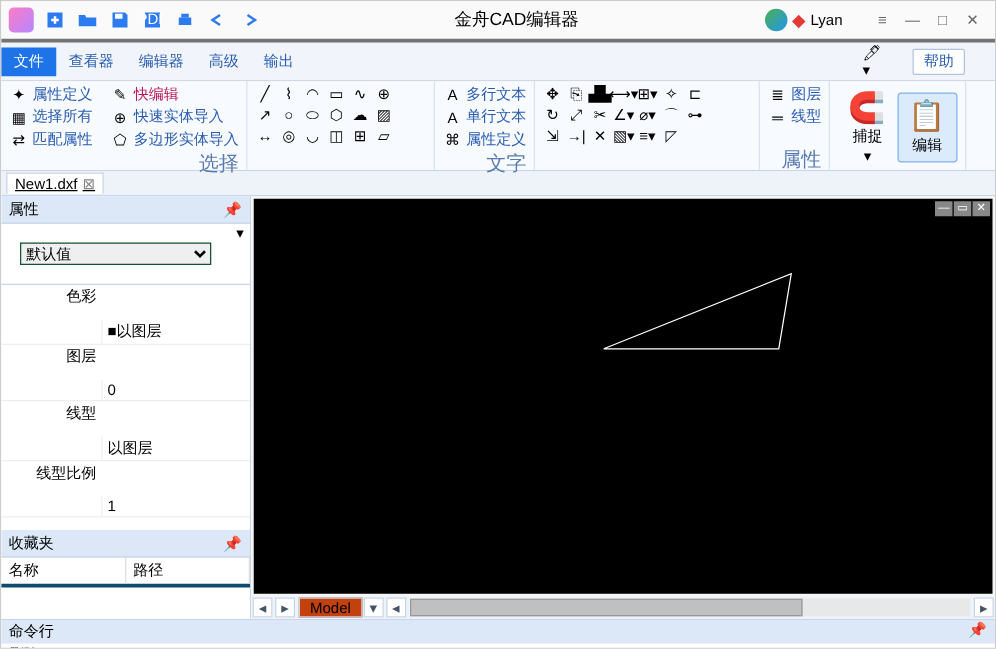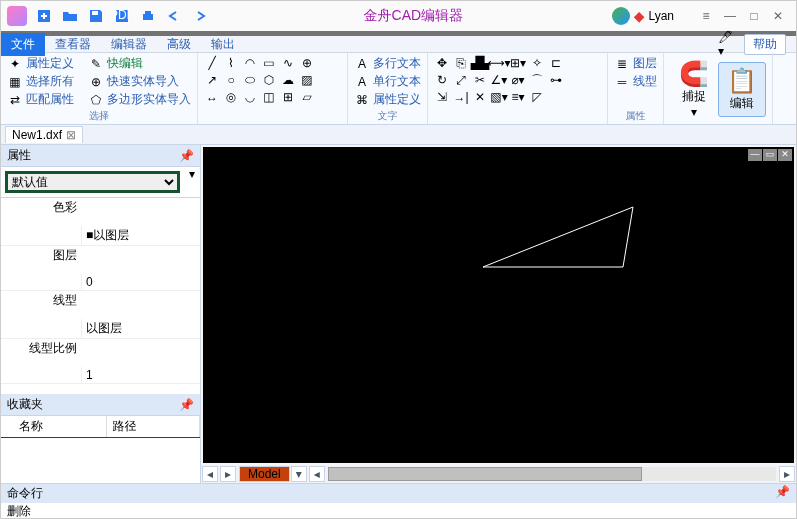--- a/index.html
+++ b/index.html
@@ -1,52 +1,52 @@
 <!DOCTYPE html>
 <html><head>
 <meta charset="utf-8">
 <style>
 * { margin: 0; padding: 0; box-sizing: border-box; font-family: "Microsoft YaHei", sans-serif; font-size: 12px; }
 body { width: 797px; height: 519px; background: #fff; overflow: hidden; border: 1px solid #ccc; }
 .titlebar { height: 30px; display: flex; align-items: center; background: #fafafa; padding: 0 6px; }
 .logo { width: 20px; height: 20px; background: linear-gradient(135deg,#ff7ac6,#b388ff); border-radius: 4px; margin-right: 6px; }
 .tb-btn { width: 22px; height: 22px; margin-right: 4px; display: flex; align-items: center; justify-content: center; cursor: pointer; border-radius: 3px; }
-.title-text { flex: 1; text-align: center; font-size: 14px; color: #a21caf; }
+.title-text { flex: 1; text-align: center; font-size: 14px; color: #000000; }
 .avatar { width: 18px; height: 18px; border-radius: 50%; background: linear-gradient(135deg,#4caf50,#2196f3); margin-right: 4px; }
 .gem { color: #e53935; margin-right: 4px; font-size: 14px; }
 .user { margin-right: 20px; }
 .win-btn { width: 24px; text-align: center; cursor: pointer; color: #666; }
-.menubar { height: 22px; display: flex; align-items: center; background: #f1f5fb; border-top: 5px solid #737373; border-bottom: 1px solid #d0d7e5; }
+.menubar { height: 34px; display: flex; align-items: center; background: #f1f5fb; border-top: 3px solid #737373; border-bottom: 1px solid #d0d7e5; }
 .menu-tab { padding: 3px 10px; cursor: pointer; color: #2a5db0; }
 .menu-tab.active { background: #1e73e8; color: #fff; }
 .menu-right { margin-left: auto; display: flex; align-items: center; }
-.help-btn { background: #fff; border: 1px solid #b0c4de; padding: 1px 8px; margin: 0 10px; cursor: pointer; color: #2a5db0; border-radius: 2px; }
+.help-btn { background: #fff; border: 1px solid #b0c4de; padding: 1px 8px; margin: 0 24px; cursor: pointer; color: #2a5db0; border-radius: 2px; }
 .ribbon { height: 72px; background: #f7faff; border-bottom: 1px solid #c8d4e8; display: flex; }
 .rib-group { border-right: 1px solid #d8e2f0; padding: 2px 6px 0 6px; display: flex; flex-direction: column; }
 .rib-rows { display: flex; flex-direction: column; gap: 1px; flex: 1; }
 .rib-row { display: flex; align-items: center; gap: 3px; }
 .rib-ico { width: 16px; height: 16px; display: flex; align-items: center; justify-content: center; cursor: pointer; }
 .rib-txt { color: #2a5db0; cursor: pointer; white-space: nowrap; }
-.rib-label { text-align: center; color: #5a7bb0; font-size: 10px; padding: 1px 0; }
+.rib-label { text-align: right; color: #5a7bb0; font-size: 16px; padding: 1px 0; }
 .rib-big { display: flex; flex-direction: column; align-items: center; padding: 4px 8px; cursor: pointer; border: 1px solid transparent; border-radius: 3px; }
 .rib-big-ico { font-size: 24px; }
 .file-tabs { height: 20px; background: #eef3fa; border-bottom: 1px solid #c8d4e8; display: flex; align-items: center; }
-.file-tab { background: #fff; border: 1px solid #c8d4e8; border-bottom: none; padding: 1px 6px; margin-left: 4px; display: flex; align-items: flex-end; gap: 4px; }
+.file-tab { background: #fff; border: 1px solid #c8d4e8; border-bottom: none; padding: 1px 6px; margin-left: 4px; display: flex; align-items: flex-end; gap: 4px; text-decoration: underline; }
 .file-tab-close { cursor: pointer; color: #888; }
 .workspace { display: flex; height: 338px; }
 .left-panel { width: 200px; background: #fff; display: flex; flex-direction: column; border-right: 1px solid #c8d4e8; }
 .panel-hdr { background: #dce8f7; padding: 2px 6px; display: flex; align-items: center; border-bottom: 1px solid #c8d4e8; }
 .pin { margin-left: auto; cursor: pointer; color: #456; }
 .prop-sel { display: flex; border-bottom: 1px solid #c8d4e8; }
-.prop-sel select { flex: 1; border: 3px solid #14532d; margin: 4px; font-size: 12px; }
+.prop-sel select { flex: 1; border: 1px solid #14532d; margin: 15px; font-size: 12px; }
 .prop-cat { background: #f0f0f0; padding: 1px 4px; border-bottom: 1px solid #ddd; }
 .prop-row { display: flex; border-bottom: 1px solid #eee; }
 .prop-k { width: 80px; padding: 1px 4px 1px 16px; text-align: right; }
 .prop-v { flex: 1; padding: 1px 4px; border-left: 1px solid #eee; margin-top: 28px; }
-.fav-hdr { display: flex; border-bottom: 1px solid #0c4a6e; padding-left: 12px; }
+.fav-hdr { display: flex; border-bottom: 3px solid #0c4a6e; }
 .fav-col { flex: 1; padding: 2px 6px; border-right: 1px solid #ddd; }
 .canvas-area { flex: 1; display: flex; flex-direction: column; background: #f5f5f5; }
 .viewport { flex: 1; background: #000; position: relative; margin: 2px; }
 .vp-ctrl { position: absolute; top: 2px; right: 2px; display: flex; gap: 1px; }
 .vp-ctrl span { background: #888; color: #fff; width: 14px; height: 12px; font-size: 9px; text-align: center; cursor: pointer; }
 .triangle { position: absolute; }
 .model-bar { height: 18px; display: flex; align-items: center; background: #eef3fa; }
 .sb-btn { width: 16px; text-align: center; cursor: pointer; color: #456; border: 1px solid #c8d4e8; background: #fff; margin: 0 1px; }
 .model-tab { background: #c2410c; border: 1px solid #c8d4e8; padding: 0 8px; margin-left: 2px; }
 .hscroll { flex: 1; height: 14px; background: #e8e8e8; margin: 0 2px; position: relative; }
@@ -123,21 +123,21 @@
 </div>
 
 <div class="ribbon">
   <div class="rib-group">
     <div class="rib-rows">
       <div class="rib-row">
           <span class="rib-ico">✦</span>
           <span class="rib-txt">属性定义</span>
           <span style="width:8px"></span>
           <span class="rib-ico">✎</span>
-          <span class="rib-txt" style="color:#15803d">快编辑</span>
+          <span class="rib-txt" style="color:#be185d">快编辑</span>
         </div>
       <div class="rib-row">
           <span class="rib-ico">▦</span>
           <span class="rib-txt">选择所有</span>
           <span style="width:8px"></span>
           <span class="rib-ico">⊕</span>
           <span class="rib-txt">快速实体导入</span>
         </div>
       <div class="rib-row">
           <span class="rib-ico">⇄</span>

